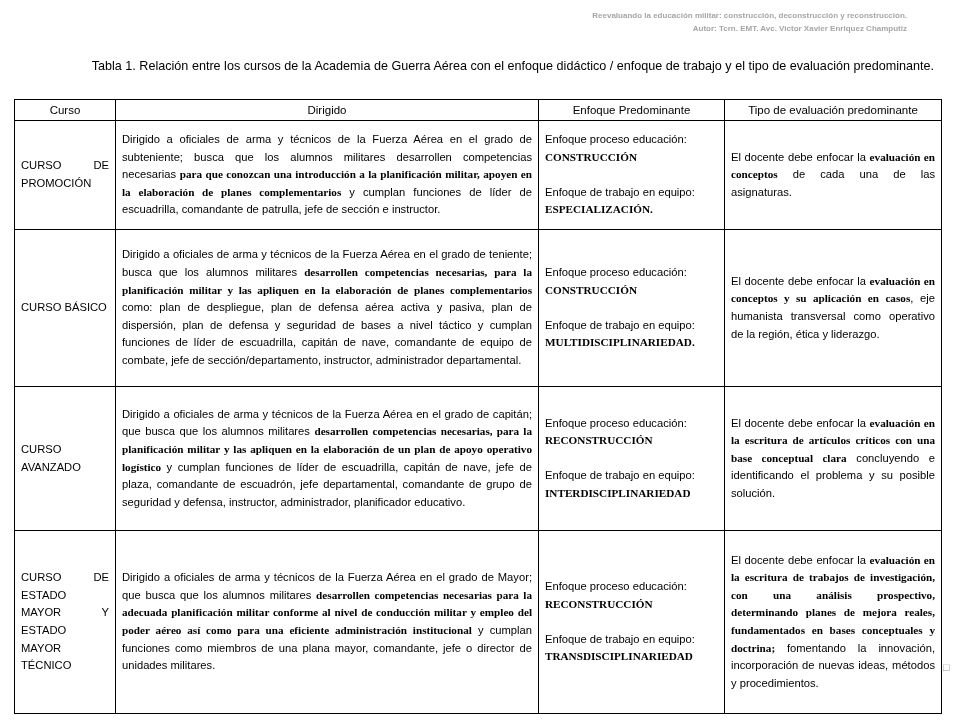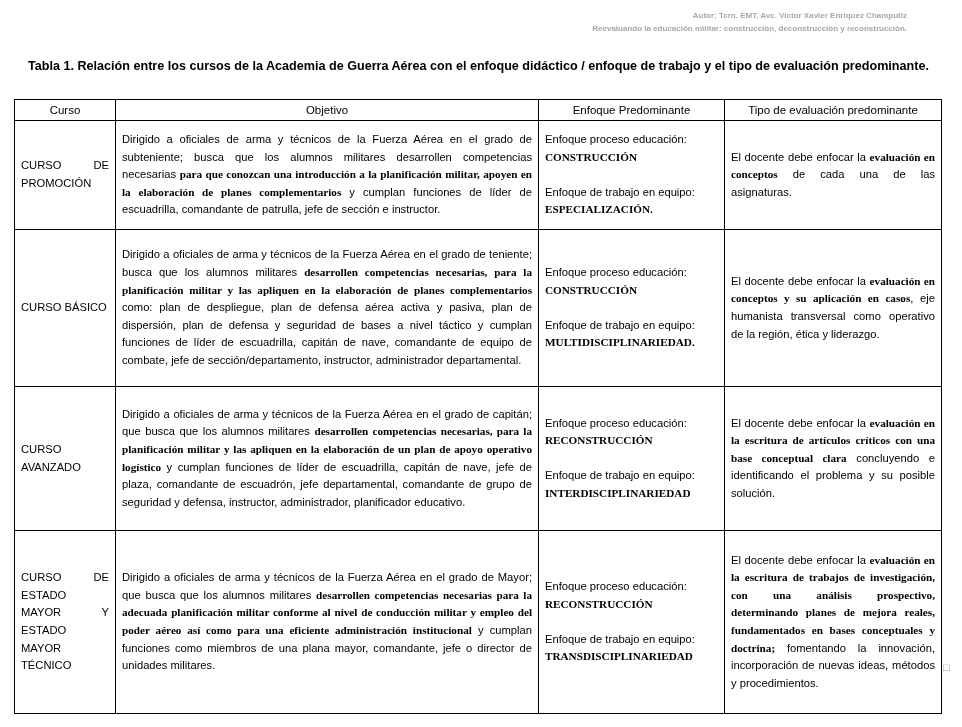--- a/index.html
+++ b/index.html
@@ -16,22 +16,22 @@
     top: 9px; right: 55px;
     text-align: right;
     font-size: 8px;
     font-weight: bold;
     color: #a6a6a6;
     line-height: 13px;
   }
   .doc-title {
     position: absolute;
     top: 55px; left: 28px; right: 28px;
-    text-align: left;
-    font-weight: bold;
+    text-align: right;
+    font-weight: normal;
     font-size: 12.6px;
     line-height: 22px;
   }
   table.main-table {
     position: absolute;
     top: 99px; left: 14px;
     width: 927px;
     border-collapse: collapse;
     table-layout: fixed;
   }
@@ -62,37 +62,37 @@
     left: 943px; top: 662px;
     font-size: 11px;
     color: #9a9a9a;
     line-height: 11px;
   }
 </style>
 </head>
 <body>
 
 <div class="running-header">
+  <div>Reevaluando la educación militar: construcción, deconstrucción y reconstrucción.</div>
   <div>Autor: Tcrn. EMT. Avc. Victor Xavier Enriquez Champutiz</div>
-  <div>Reevaluando la educación militar: construcción, deconstrucción y reconstrucción.</div>
 </div>
 
 <div class="doc-title">Tabla 1. Relación entre los cursos de la Academia de Guerra Aérea con el enfoque didáctico / enfoque de trabajo y el tipo de evaluación predominante.</div>
 
 <table class="main-table">
   <colgroup>
     <col style="width:101px">
     <col style="width:423px">
     <col style="width:186px">
     <col style="width:217px">
   </colgroup>
   <thead>
     <tr>
       <th>Curso</th>
-      <th>Objetivo</th>
+      <th>Dirigido</th>
       <th>Enfoque Predominante</th>
       <th>Tipo de evaluación predominante</th>
     </tr>
   </thead>
   <tbody>
     <tr style="height:109px">
       <td class="cell-curso">CURSO DE PROMOCIÓN</td>
       <td class="cell-rich"><span>Dirigido a oficiales de arma y técnicos de la Fuerza Aérea en el grado de subteniente; busca que los alumnos militares desarrollen competencias necesarias </span><b>para que conozcan una introducción a la planificación militar, apoyen en la elaboración de planes complementarios</b><span> y cumplan funciones de líder de escuadrilla, comandante de patrulla, jefe de sección e instructor.</span></td>
       <td class="cell-enfoque"><span>Enfoque proceso educación:
 </span><b>CONSTRUCCIÓN</b><span>

